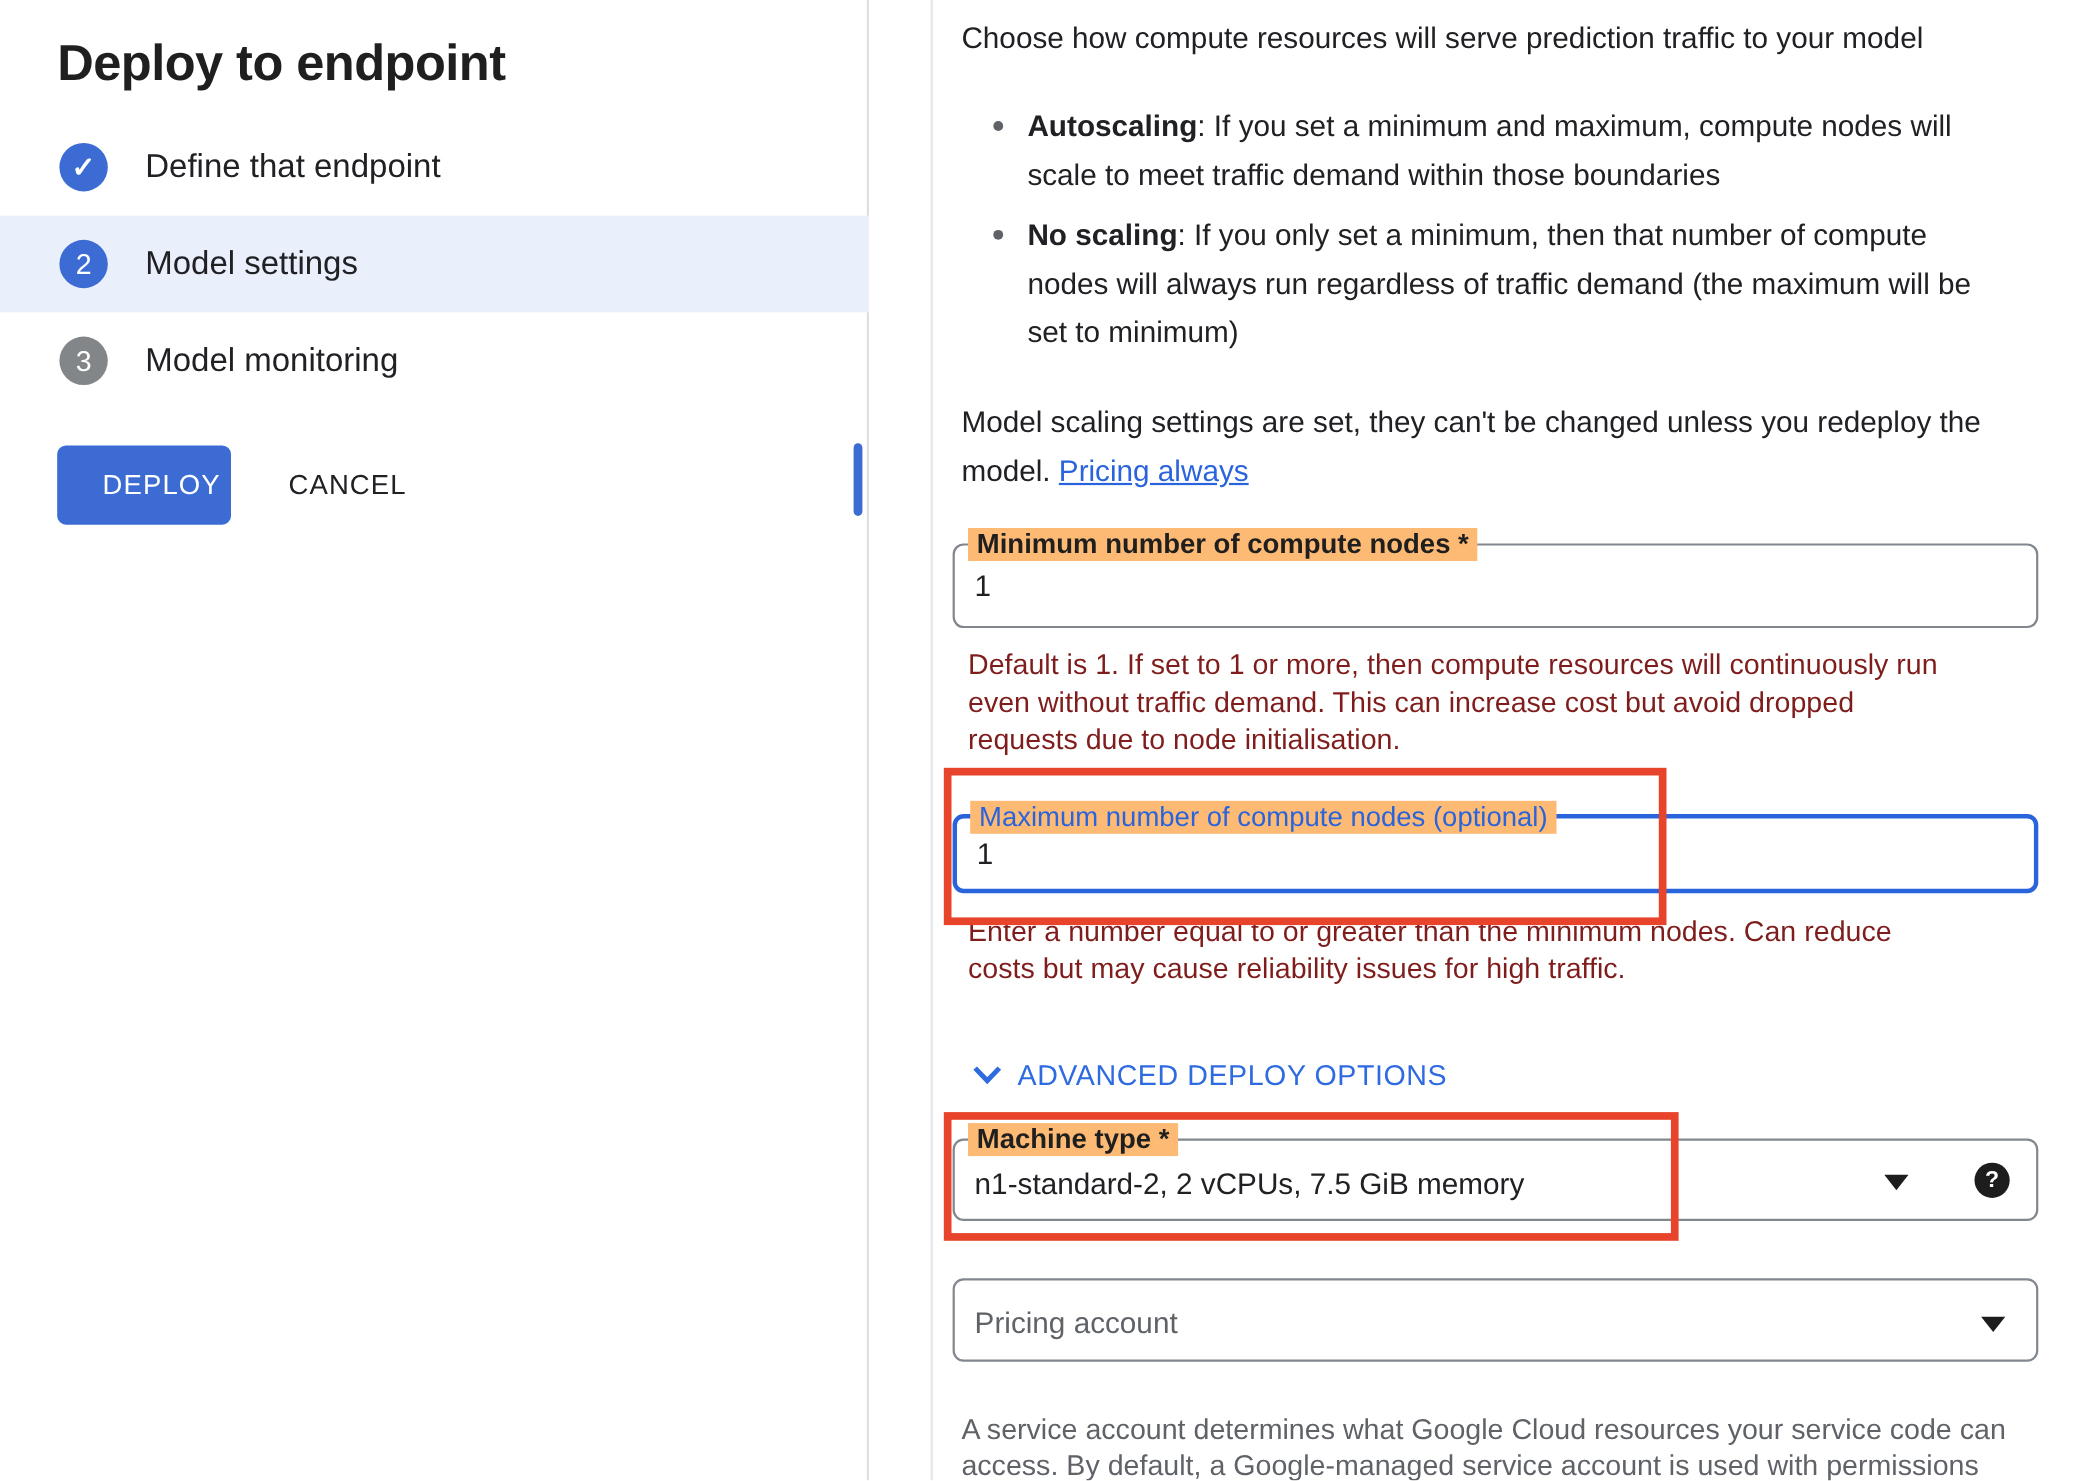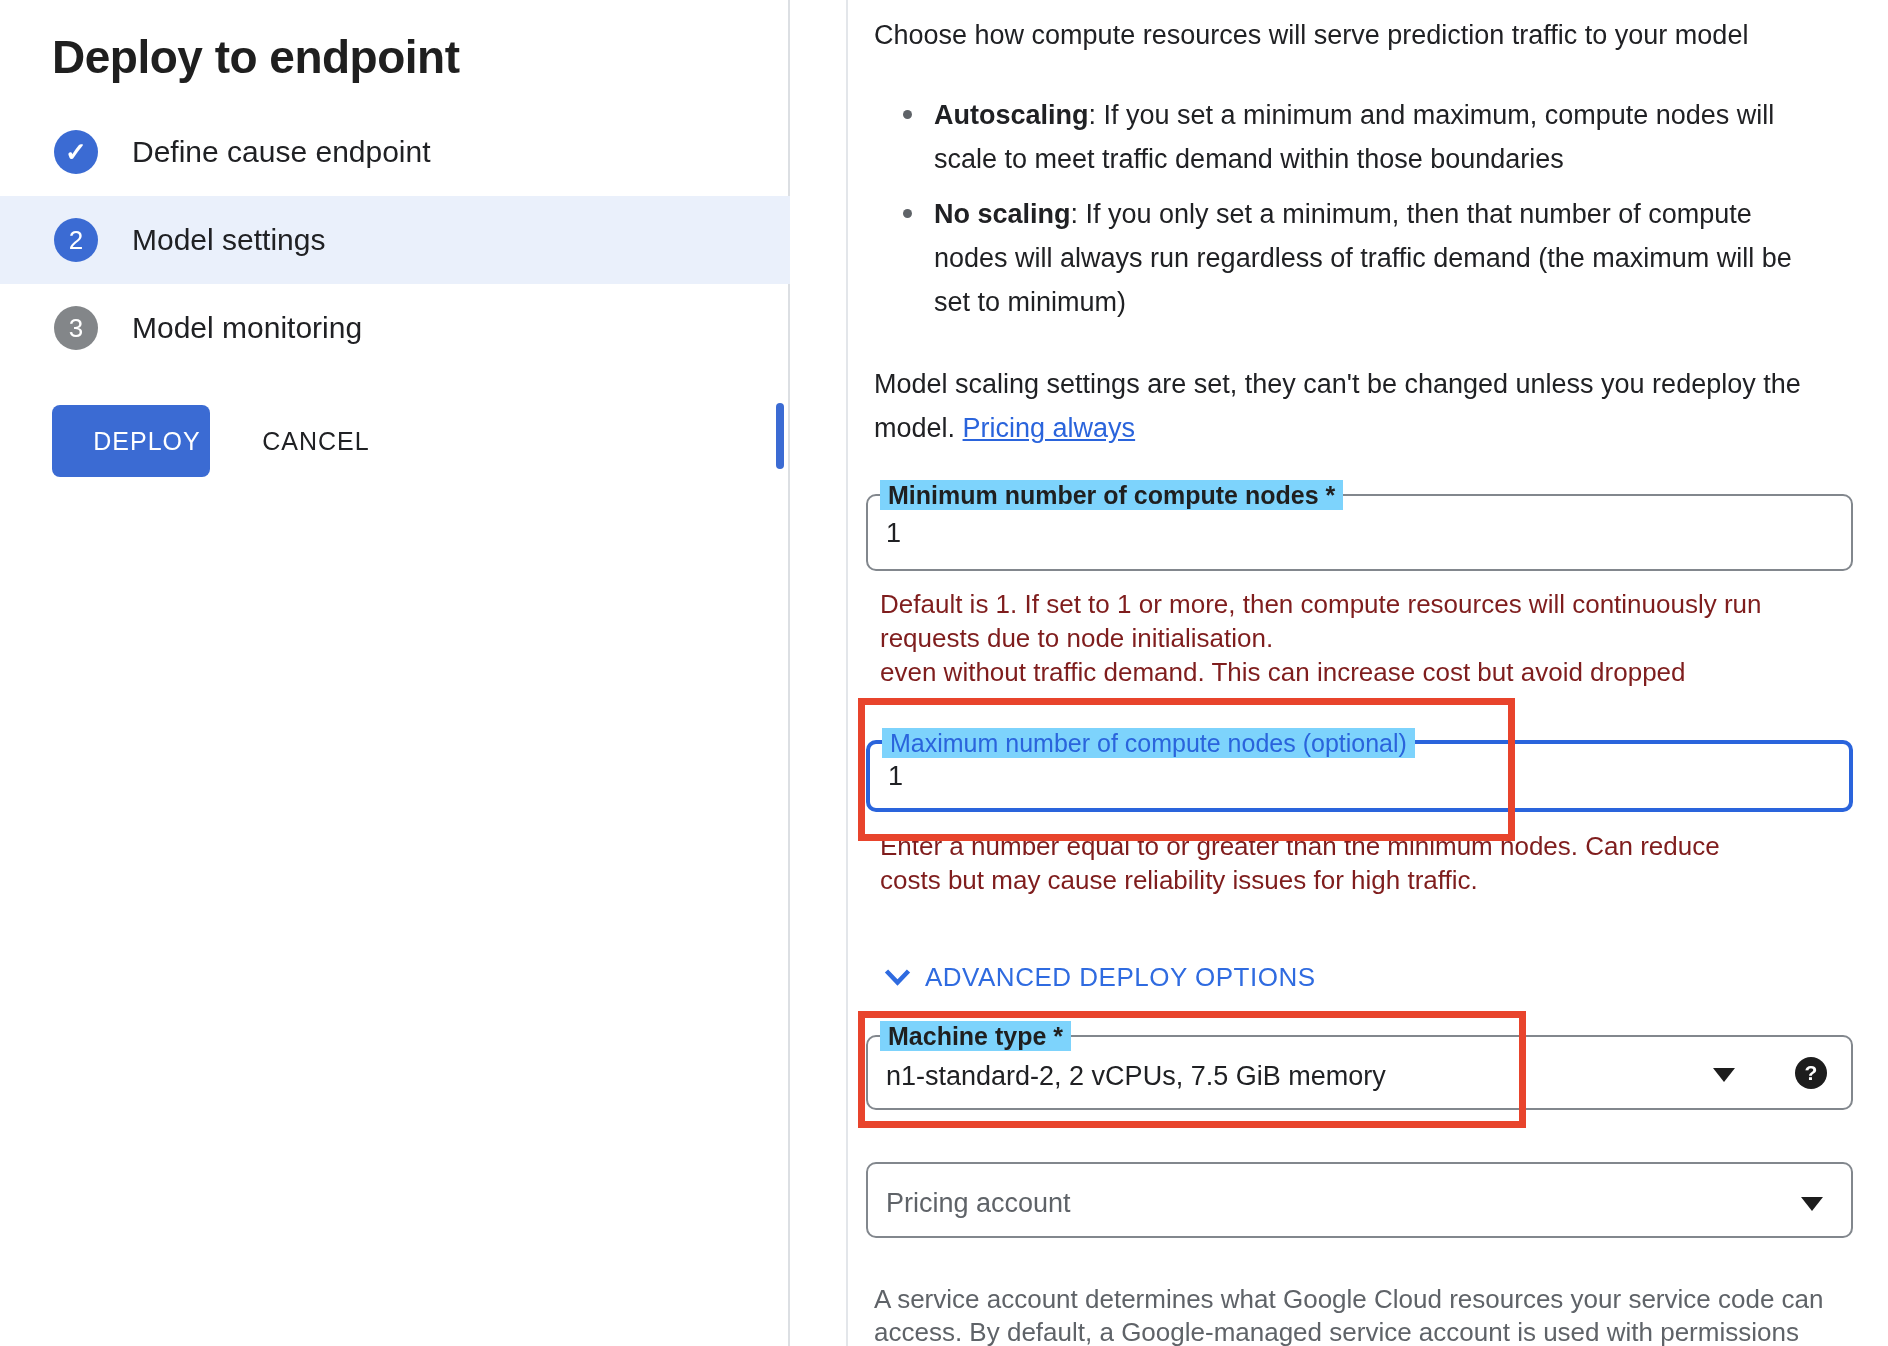--- a/index.html
+++ b/index.html
@@ -28,21 +28,21 @@
   .divider2{position:absolute;left:846px;top:0;width:2px;height:1346px;background:#e3e6ea;}
   .intro{position:absolute;left:874px;top:14px;width:980px;font-size:27px;line-height:42px;color:#202124;}
   .bullet-marker{position:absolute;width:9px;height:9px;border-radius:50%;background:#5f6368;}
   .bullet-text{position:absolute;left:934px;width:908px;font-size:27px;line-height:44px;color:#202124;}
   .bullet-text .lead{font-weight:700;}
   .para2{position:absolute;left:874px;top:362px;width:980px;font-size:27px;line-height:44px;color:#202124;}
   .link{color:#2a64dc;text-decoration:underline;cursor:pointer;}
   
   .field{position:absolute;left:866px;width:987px;background:#fff;border:2px solid #82878d;border-radius:10px;}
   .field.focused{border:4px solid #2a64dc;}
-  .field-label{position:absolute;top:-16px;left:12px;background:#7dd3fc;padding:0 8px;font-size:25px;font-weight:700;color:#1f1f1f;white-space:nowrap;z-index:2;line-height:30px;}
+  .field-label{position:absolute;top:-16px;left:12px;background:#fdba74;padding:0 8px;font-size:25px;font-weight:700;color:#1f1f1f;white-space:nowrap;z-index:2;line-height:30px;}
   .field-label.blue{color:#2a64dc;font-weight:500;}
   .field-value{position:absolute;left:18px;font-size:27px;color:#202124;}
   .helper{position:absolute;left:880px;width:940px;font-size:26px;line-height:34px;color:#7f1d1d;}
   .caret{position:absolute;width:0;height:0;border-left:11px solid transparent;border-right:11px solid transparent;border-top:14px solid #1d1d1d;cursor:pointer;}
   .help-circle{position:absolute;width:32px;height:32px;border-radius:50%;background:#1d1d1d;color:#fff;
     display:flex;align-items:center;justify-content:center;font-size:21px;font-weight:700;cursor:pointer;}
   
   .advanced{position:absolute;left:884px;top:962px;display:flex;align-items:center;gap:14px;cursor:pointer;}
   .advanced .adv-label{font-size:26px;font-weight:500;letter-spacing:0.5px;color:#2f6be0;}
   
@@ -54,21 +54,21 @@
 
 <div class="canvas">
 
   <div class="left-panel">
     <div class="panel-title">Deploy to endpoint</div>
 
     <div class="step-row" style="top:108px;">
       <div class="step-circle blue">
         <span class="check-glyph">✓</span>
       </div>
-      <div class="step-label">Define cause endpoint</div>
+      <div class="step-label">Define that endpoint</div>
     </div>
 
     <div class="step-row active" style="top:196px;">
       <div class="step-circle blue">2</div>
       <div class="step-label">Model settings</div>
       <div class="active-bar"></div>
     </div>
 
     <div class="step-row" style="top:284px;">
       <div class="step-circle gray">3</div>
@@ -102,22 +102,22 @@
       <span class="link">Pricing always</span>
     </span>
   </div>
 
   <div class="field" style="top:494px;height:77px;">
     <div class="field-label">Minimum number of compute nodes *</div>
     <div class="field-value" style="top:22px;">1</div>
   </div>
   <div class="helper" style="top:587px;">
     <span style="display:block;">Default is 1. If set to 1 or more, then compute resources will continuously run</span>
+    <span style="display:block;">even without traffic demand. This can increase cost but avoid dropped</span>
     <span style="display:block;">requests due to node initialisation.</span>
-    <span style="display:block;">even without traffic demand. This can increase cost but avoid dropped</span>
   </div>
 
   <div class="field focused" style="top:740px;height:72px;">
     <div class="field-label blue">Maximum number of compute nodes (optional)</div>
     <div class="field-value" style="top:17px;">1</div>
   </div>
   <div class="helper" style="top:829px;">
     <span style="display:block;">Enter a number equal to or greater than the minimum nodes. Can reduce</span>
     <span style="display:block;">costs but may cause reliability issues for high traffic.</span>
   </div>

